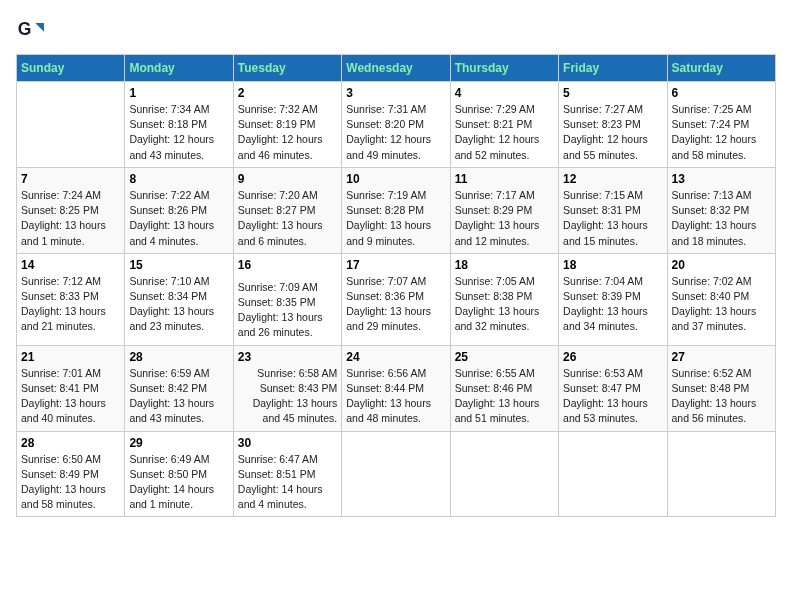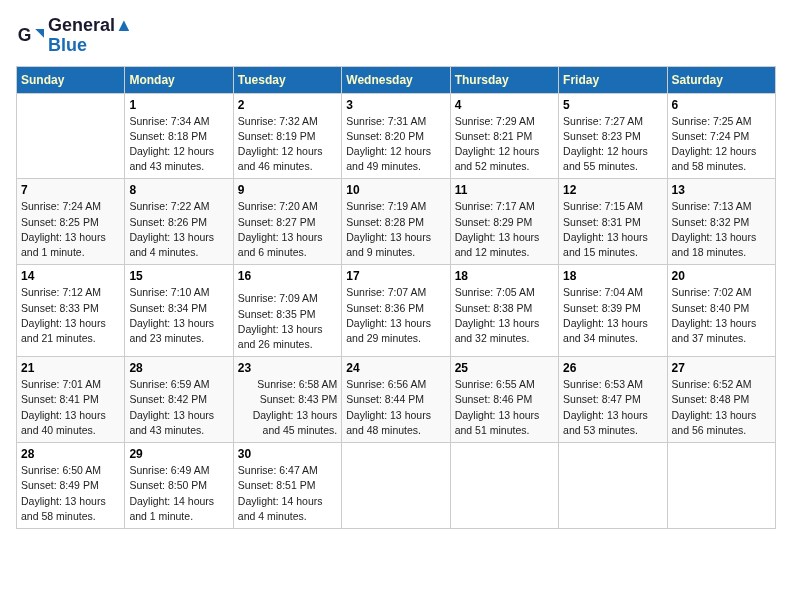--- a/index.html
+++ b/index.html
@@ -46,21 +46,21 @@
       font-size: 14px;
       color: #555;
     }
     table {
       width: 100%;
       border-collapse: collapse;
       font-size: 11px;
     }
     thead tr th {
       background-color: #1a6db5;
-      color: #fef9c3;
+      color: #86efac;
       padding: 6px 4px;
       text-align: left;
       font-size: 12px;
       font-weight: bold;
       border: 1px solid #ccc;
     }
     tbody tr td {
       border: 1px solid #ccc;
       vertical-align: top;
       padding: 4px 4px;
@@ -87,24 +87,20 @@
   </style>
 </head>
 <body>
 
 <div class="header">
   <div class="logo">
     <svg class="logo-icon" viewBox="0 0 32 32" xmlns="http://www.w3.org/2000/svg">
       <text x="2" y="22" font-size="20" font-weight="bold" fill="#1a1a2e">G</text>
       <polygon points="22,8 32,8 32,18" fill="#1a6db5"></polygon>
     </svg>
-    <div class="logo-text">
-      <div>General<span>▲</span></div>
-      <div style="color:#1a6db5;">Blue</div>
-    </div>
   </div>
   <div class="title-block">
     <div class="month-title"></div>
     <div class="location"></div>
   </div>
 </div>
 
 <table>
   <thead>
     <tr id="header-row">

